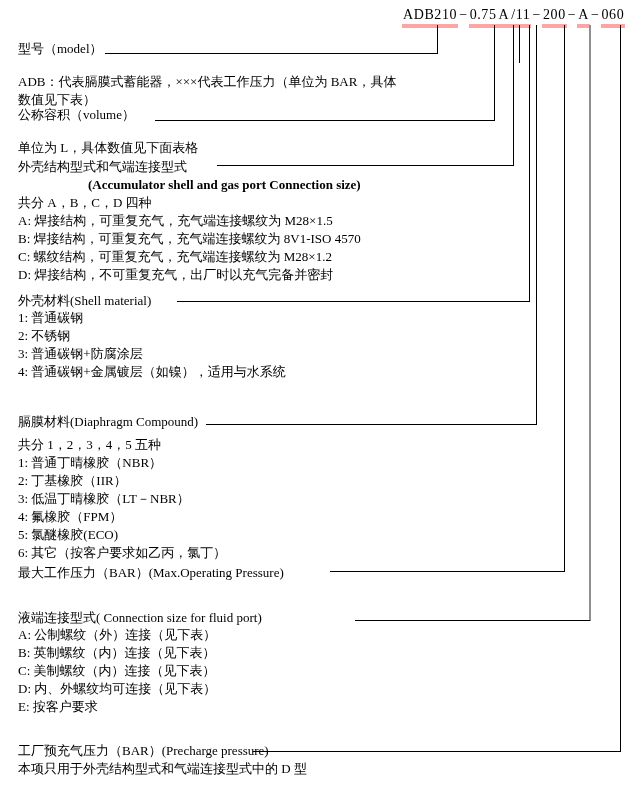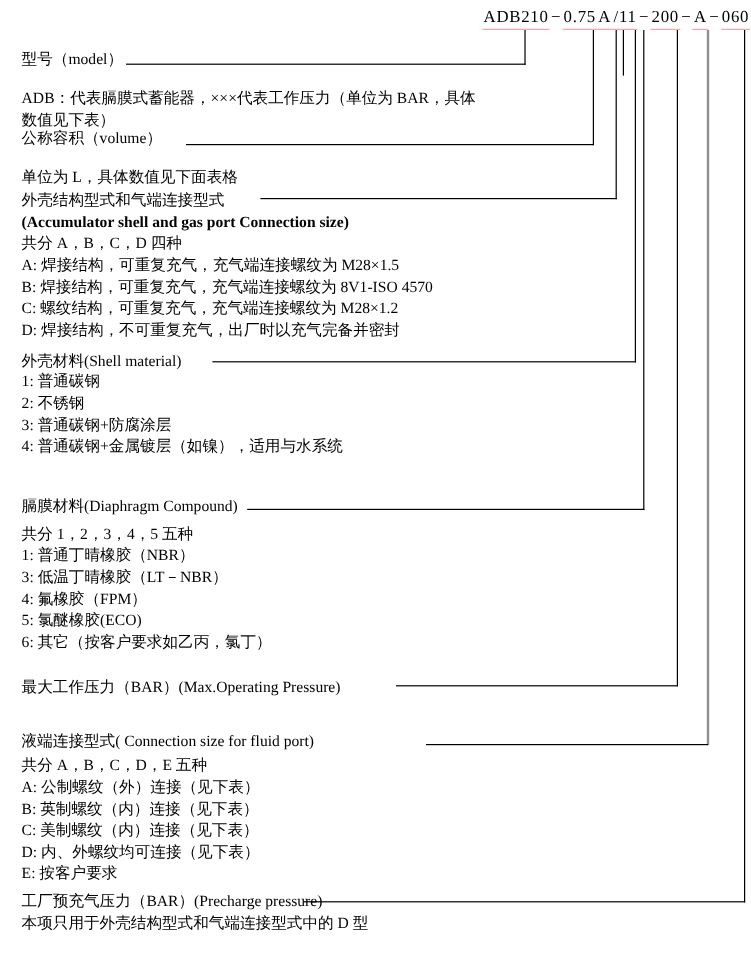--- a/index.html
+++ b/index.html
@@ -17,39 +17,40 @@
     position: absolute;
     left: 402px;
     top: 6px;
     display: flex;
     align-items: flex-start;
     font-size: 14px;
     letter-spacing: 0.6px;
     white-space: nowrap;
   }
   .code .seg { padding: 0 1px 1px 1px; line-height: 17px; }
-  .code .u { border-bottom: 1px solid #fca5a5; }
+  .code .u { border-bottom: 4px solid #fca5a5; }
   .code .dash { padding: 0 1px; }
   
   .vline { position: absolute; width: 1px; background: #000; }
   .hline { position: absolute; height: 1px; background: #000; }
   .vline.gray { background: #8f8f8f; width: 2px; }
   
   .section { position: absolute; left: 18px; }
   .sec-title {
     font-size: 13px;
     font-weight: normal;
     line-height: 17px;
     white-space: nowrap;
   }
   .sec-sub {
     font-size: 13px;
     font-weight: bold;
     line-height: 18px;
     white-space: nowrap;
+    text-align: right;
   }
   .sec-line {
     font-size: 13px;
     line-height: 18px;
     white-space: nowrap;
   }
   .first-gap { margin-top: 16px; }
   .gap6 { margin-top: 6px; }
   .gap3 { margin-top: 3px; }
   .gap1 { margin-top: 1px; }
@@ -125,33 +126,33 @@
     <div class="sec-line">1: 普通碳钢</div>
     <div class="sec-line">2: 不锈钢</div>
     <div class="sec-line">3: 普通碳钢+防腐涂层</div>
     <div class="sec-line">4: 普通碳钢+金属镀层（如镍），适用与水系统</div>
   </div>
 
   <div class="section" style="top:413px;">
     <div class="sec-title">膈膜材料(Diaphragm Compound)</div>
     <div class="sec-line gap6">共分 1，2，3，4，5 五种</div>
     <div class="sec-line">1: 普通丁晴橡胶（NBR）</div>
+    <div class="sec-line">2: 丁基橡胶（IIR）</div>
     <div class="sec-line">3: 低温丁晴橡胶（LT－NBR）</div>
     <div class="sec-line">4: 氟橡胶（FPM）</div>
     <div class="sec-line">5: 氯醚橡胶(ECO)</div>
     <div class="sec-line">6: 其它（按客户要求如乙丙，氯丁）</div>
   </div>
 
   <div class="section" style="top:564px;text-align:center;">
     <div class="sec-title">最大工作压力（BAR）(Max.Operating Pressure)</div>
   </div>
 
   <div class="section" style="top:609px;">
     <div class="sec-title">液端连接型式(  Connection size for fluid port)</div>
-    <div class="sec-line gap3">共分 A，B，C，D，E 五种</div>
     <div class="sec-line">A: 公制螺纹（外）连接（见下表）</div>
     <div class="sec-line">B: 英制螺纹（内）连接（见下表）</div>
     <div class="sec-line">C: 美制螺纹（内）连接（见下表）</div>
     <div class="sec-line">D: 内、外螺纹均可连接（见下表）</div>
     <div class="sec-line">E: 按客户要求</div>
   </div>
 
   <div class="section" style="top:742px;">
     <div class="sec-title">工厂预充气压力（BAR）(Precharge pressure)</div>
     <div class="sec-line gap1">本项只用于外壳结构型式和气端连接型式中的 D 型</div>

